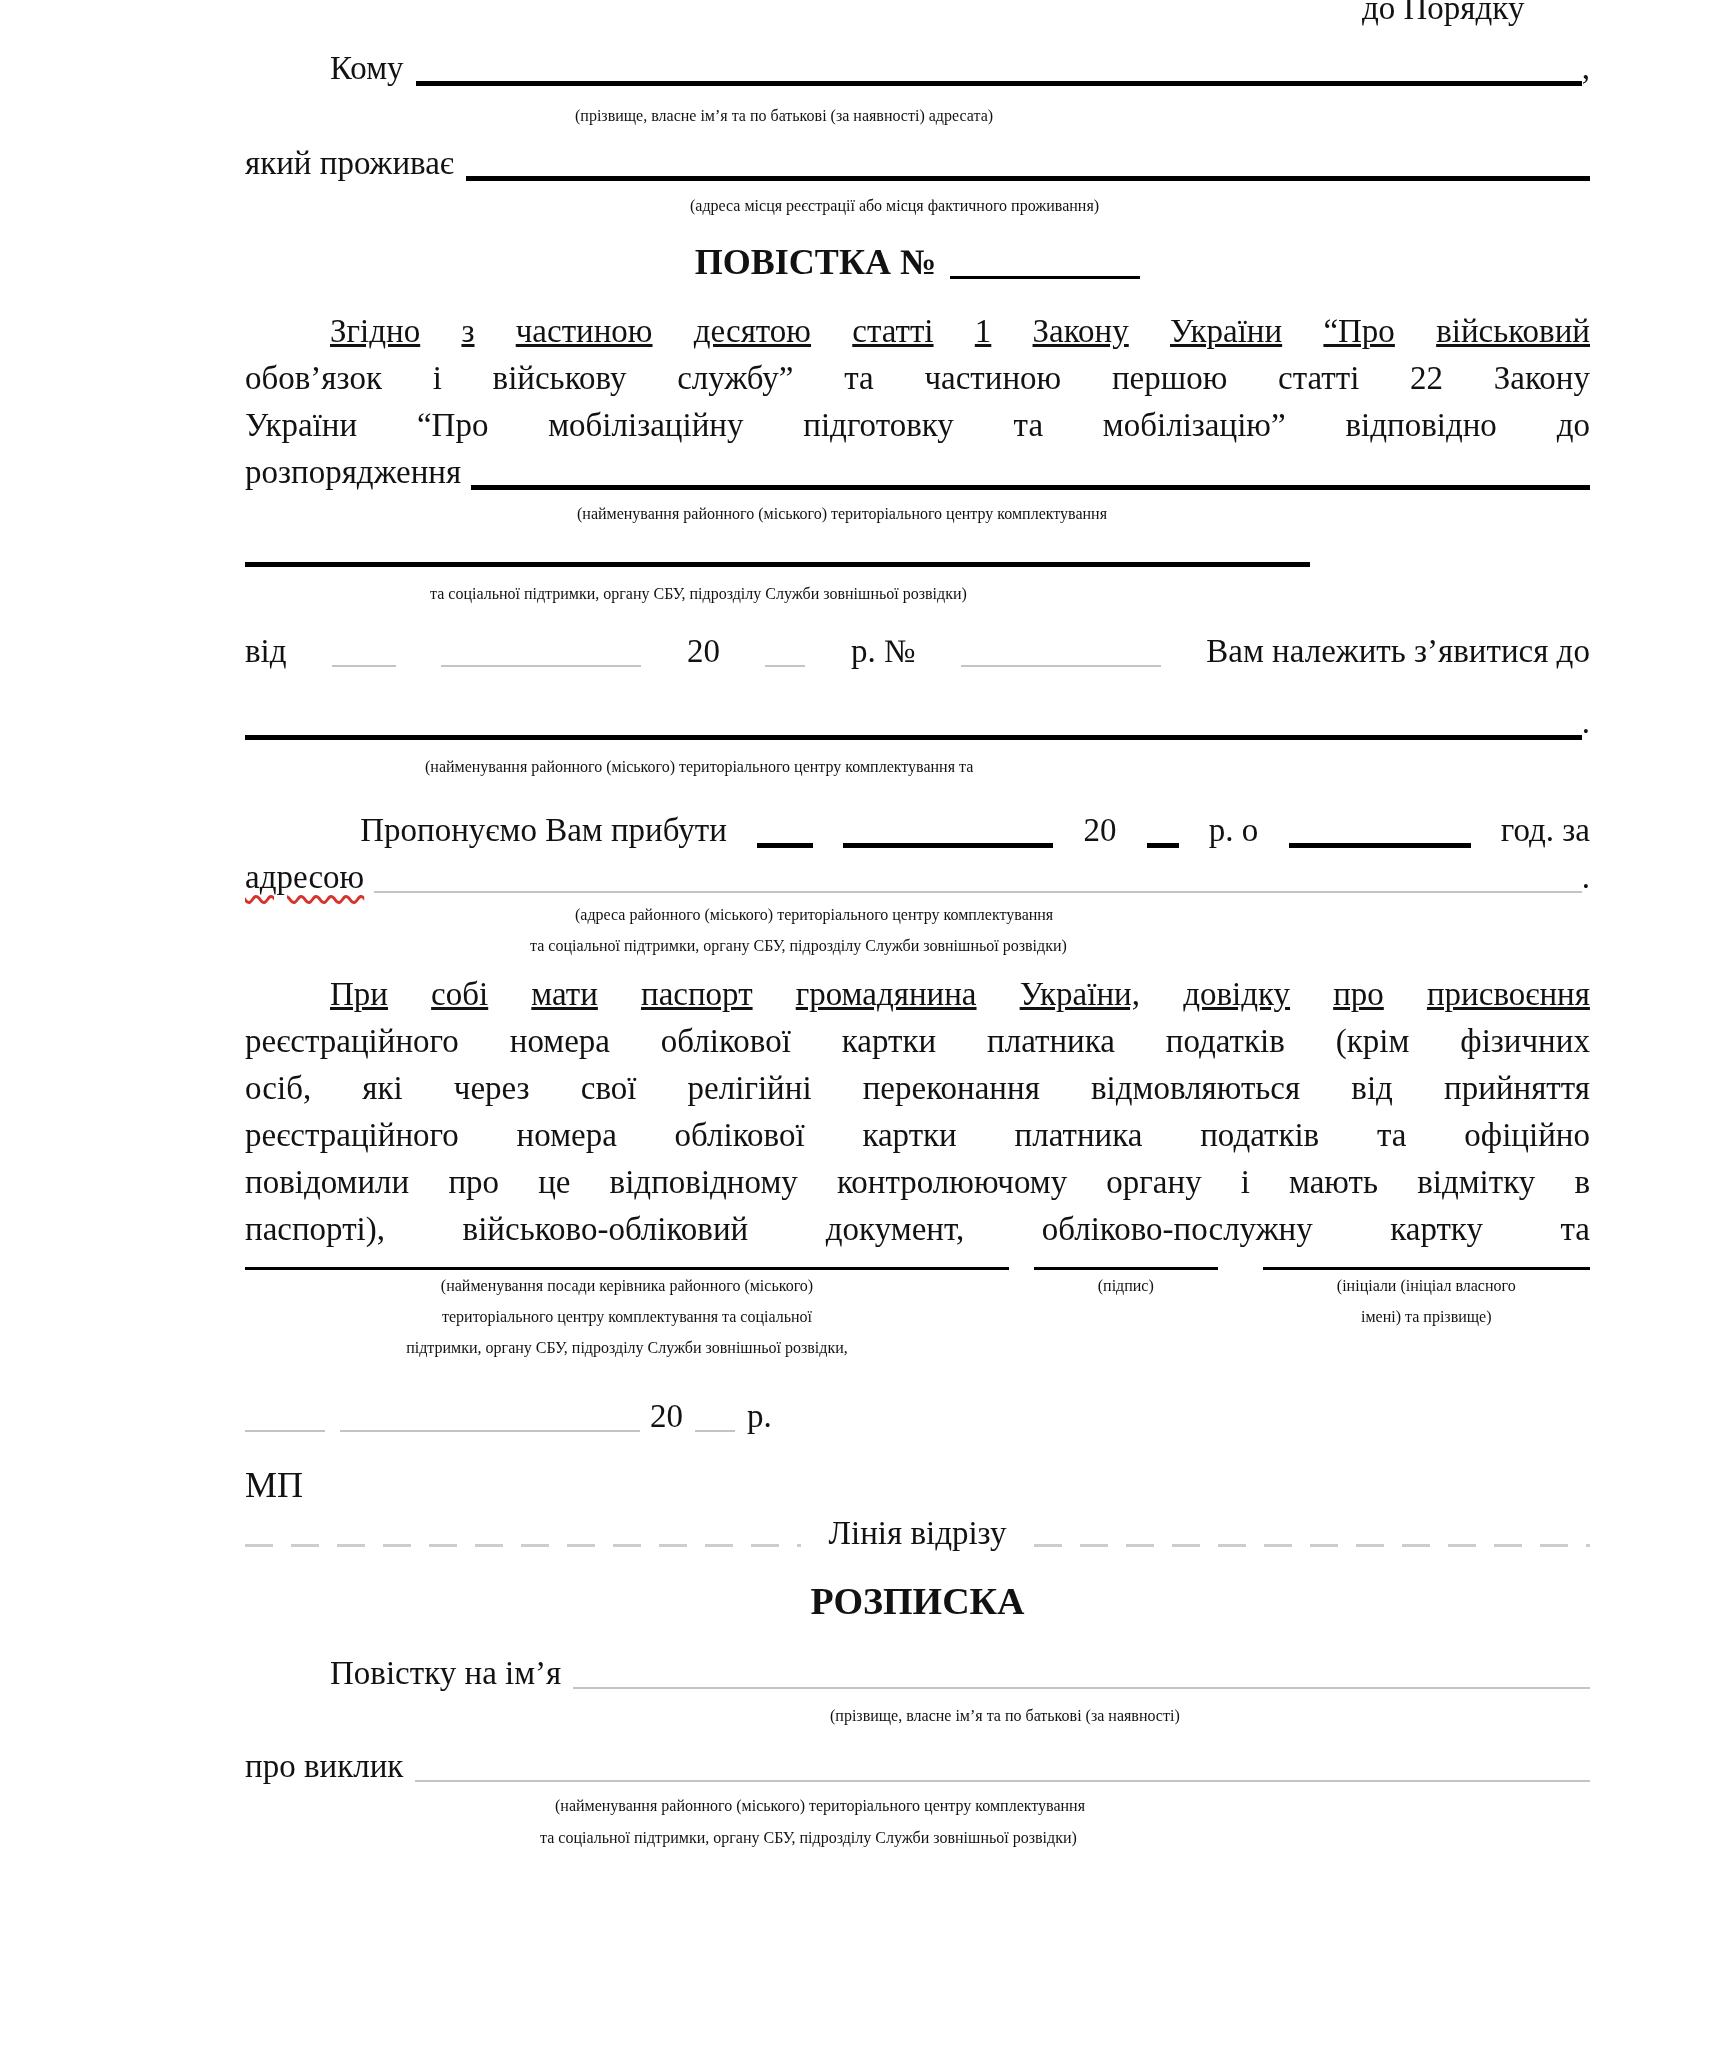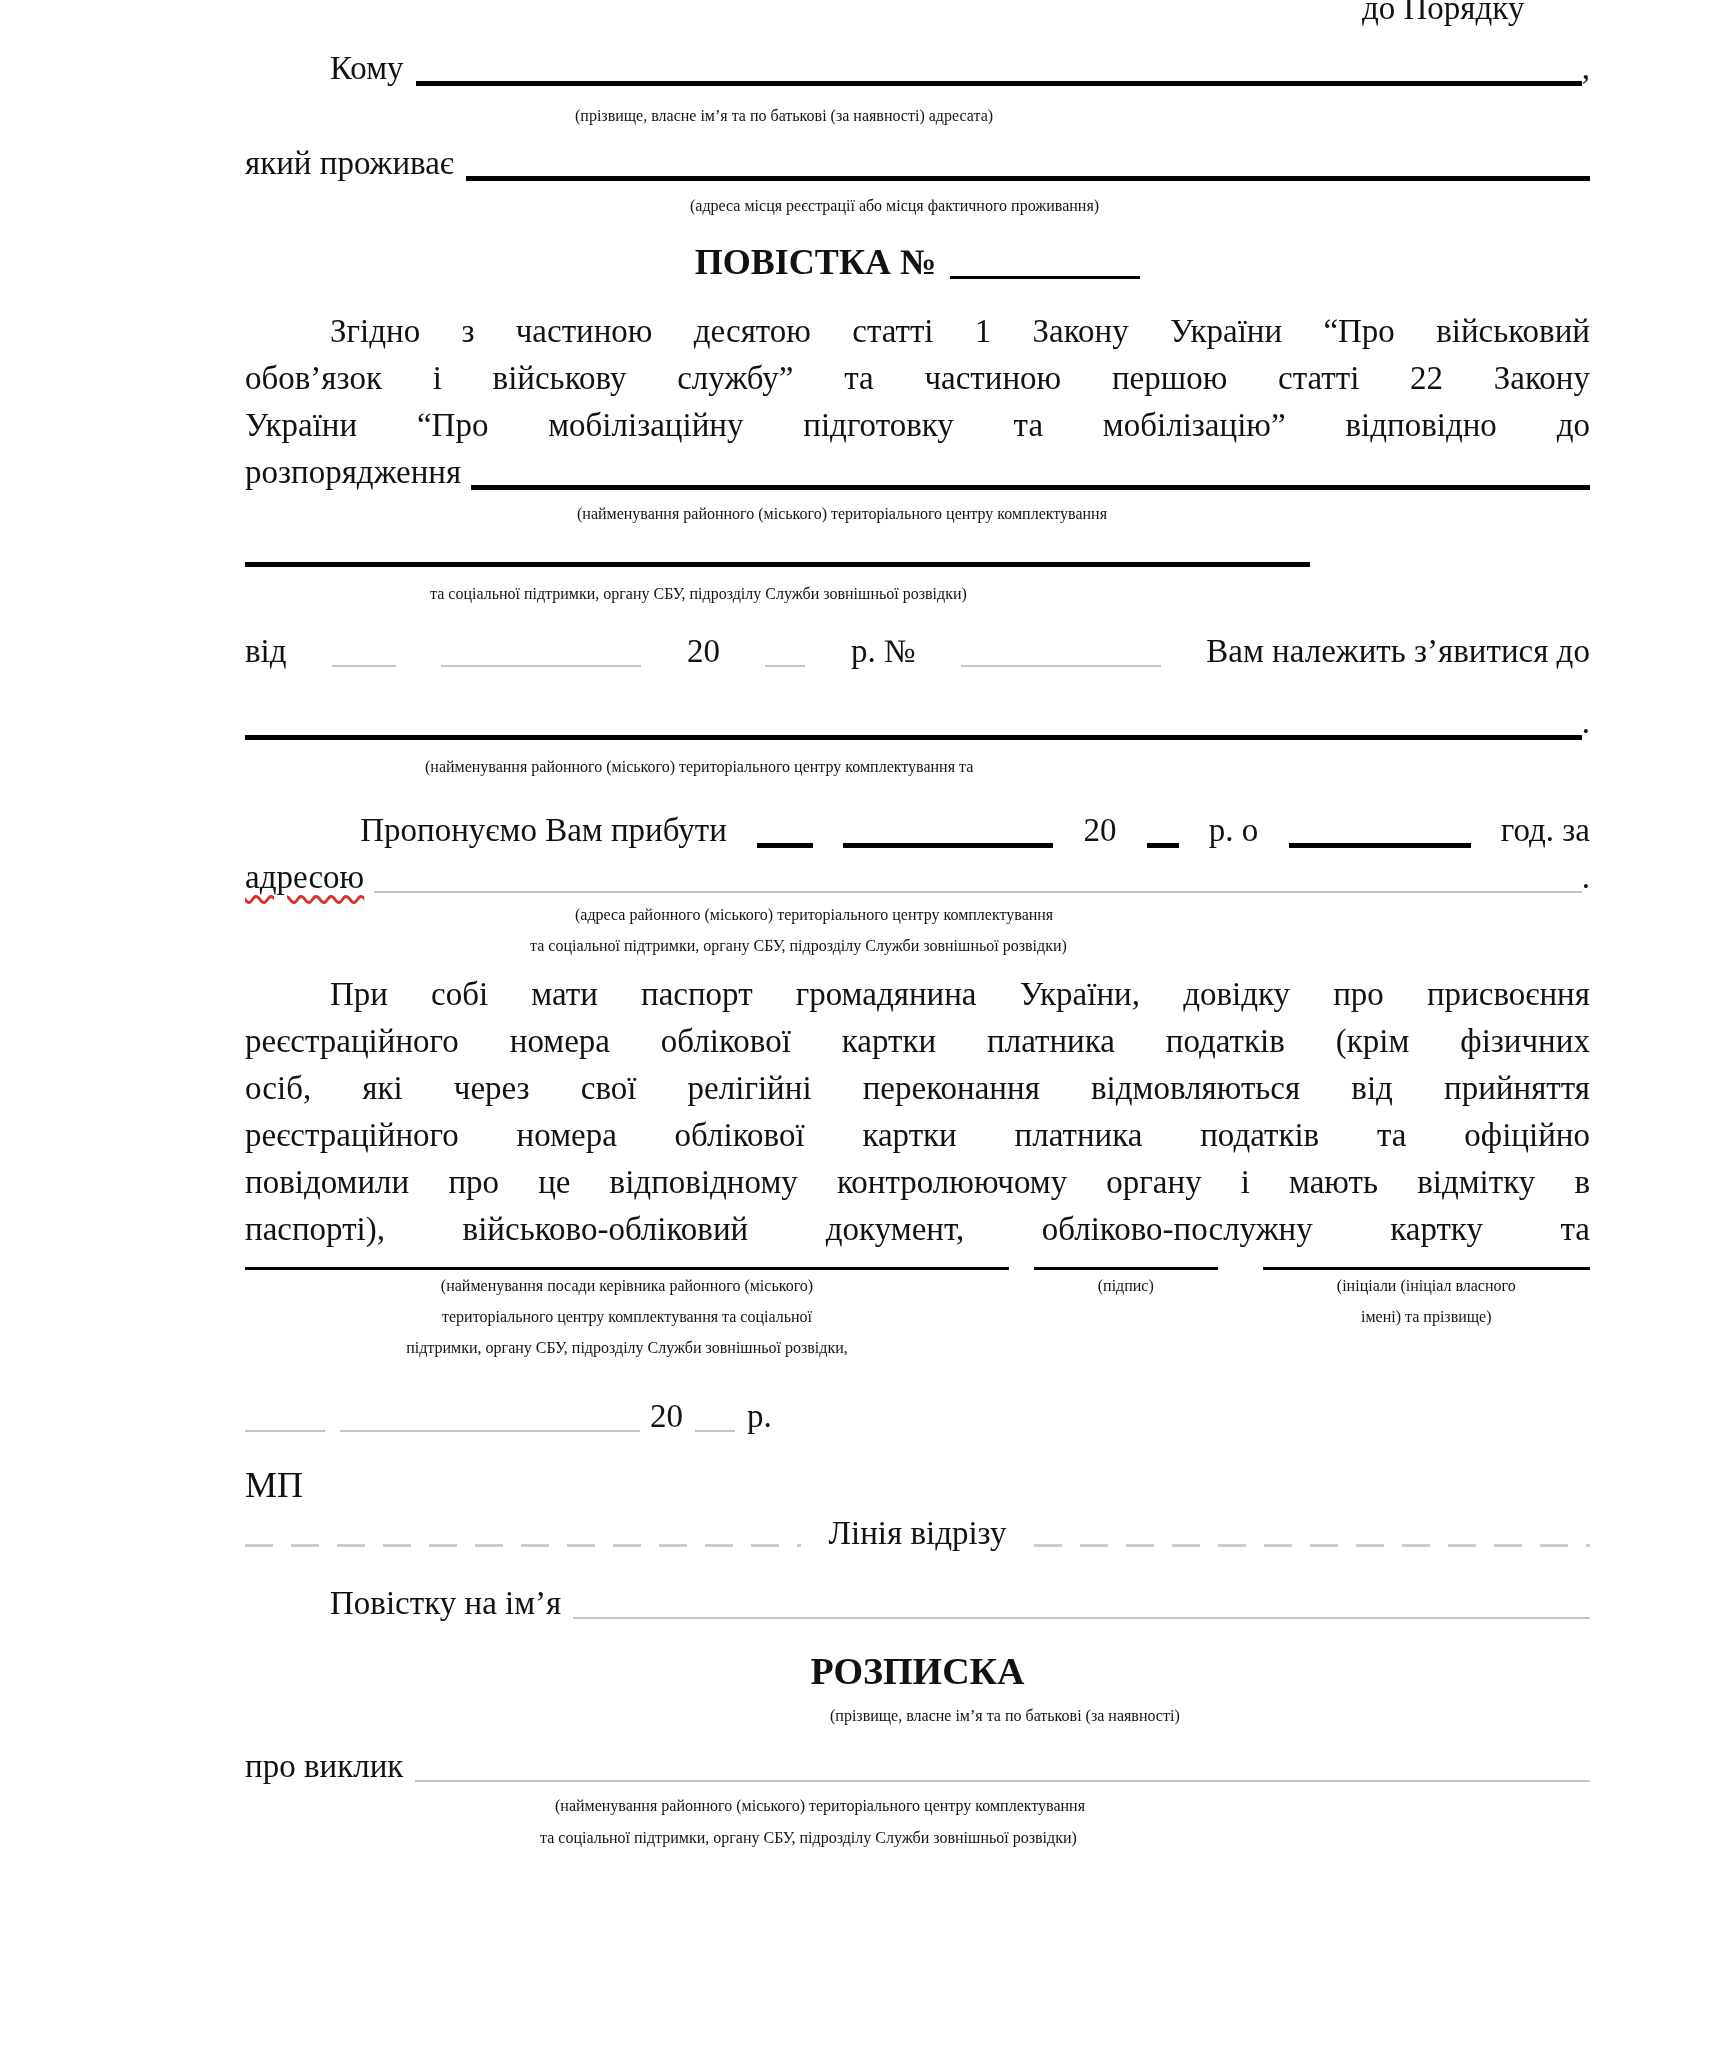--- a/index.html
+++ b/index.html
@@ -16,21 +16,21 @@
   .h2 { font-size:38px; line-height:52px; white-space:pre; text-align:center; }
   .hint { font-size:16px; line-height:31px; white-space:nowrap; }
   .bk  { height:8px; border-bottom:5px solid #000; margin-bottom:6px; }
   .bk3 { height:8px; border-bottom:3px solid #000; margin-bottom:8px; }
   .bg  { height:8px; border-bottom:2px solid #c4c4c4; margin-bottom:8px; }
   .bg2 { height:8px; border-bottom:2px solid #d6d6d6; margin-bottom:8px; }
   .fill { flex:1 1 auto; }
   .ind { flex:0 0 85px; }
   .jline { display:flex; justify-content:space-between; font-size:33px; line-height:47px; }
   .jline span { white-space:pre; }
-  .jind { padding-left:85px; }
+  .jind { padding-left:85px;text-decoration:underline; }
   .wavy {
     text-decoration-line: underline; text-decoration-style: wavy;
     text-decoration-color:#d6342a; text-decoration-thickness:3px; text-underline-offset:7px;
   }
   .sigrow { display:flex; align-items:flex-start; }
   .sigcol { border-top:3px solid #000; text-align:center; }
   .dash {
     height:3px; flex:1 1 auto; margin-bottom:10px;
     background:repeating-linear-gradient(to right,#cdcdcd 0 28px,transparent 28px 46px);
   }
@@ -237,28 +237,28 @@
   <div class="row" style="margin-top:20px">
     <span class="h1">МП</span>
   </div>
 
   <div class="row">
     <div class="dash"></div>
     <span class="t" style="margin:0 28px">Лінія відрізу</span>
     <div class="dash"></div>
   </div>
 
+  <div class="row center" style="margin-top:18px">
+    <span class="h2">РОЗПИСКА</span>
+  </div>
+
   <div class="row" style="margin-top:23px">
     <div class="ind"></div>
     <span class="t">Повістку на ім’я</span>
     <div class="bg fill" style="margin-left:12px"></div>
-  </div>
-
-  <div class="row center" style="margin-top:18px">
-    <span class="h2">РОЗПИСКА</span>
   </div>
   <div class="hint" style="margin-left:585px; margin-top:3px">(прізвище, власне ім’я та по батькові (за наявності)</div>
 
   <div class="row" style="margin-top:12px">
     <span class="t">про виклик</span>
     <div class="bg fill" style="margin-left:12px"></div>
   </div>
   <div class="hint" style="margin-left:310px">(найменування районного (міського) територіального центру комплектування</div>
   <div class="hint" style="margin-left:295px; margin-top:1px">та соціальної підтримки, органу СБУ, підрозділу Служби зовнішньої розвідки)</div>
 

